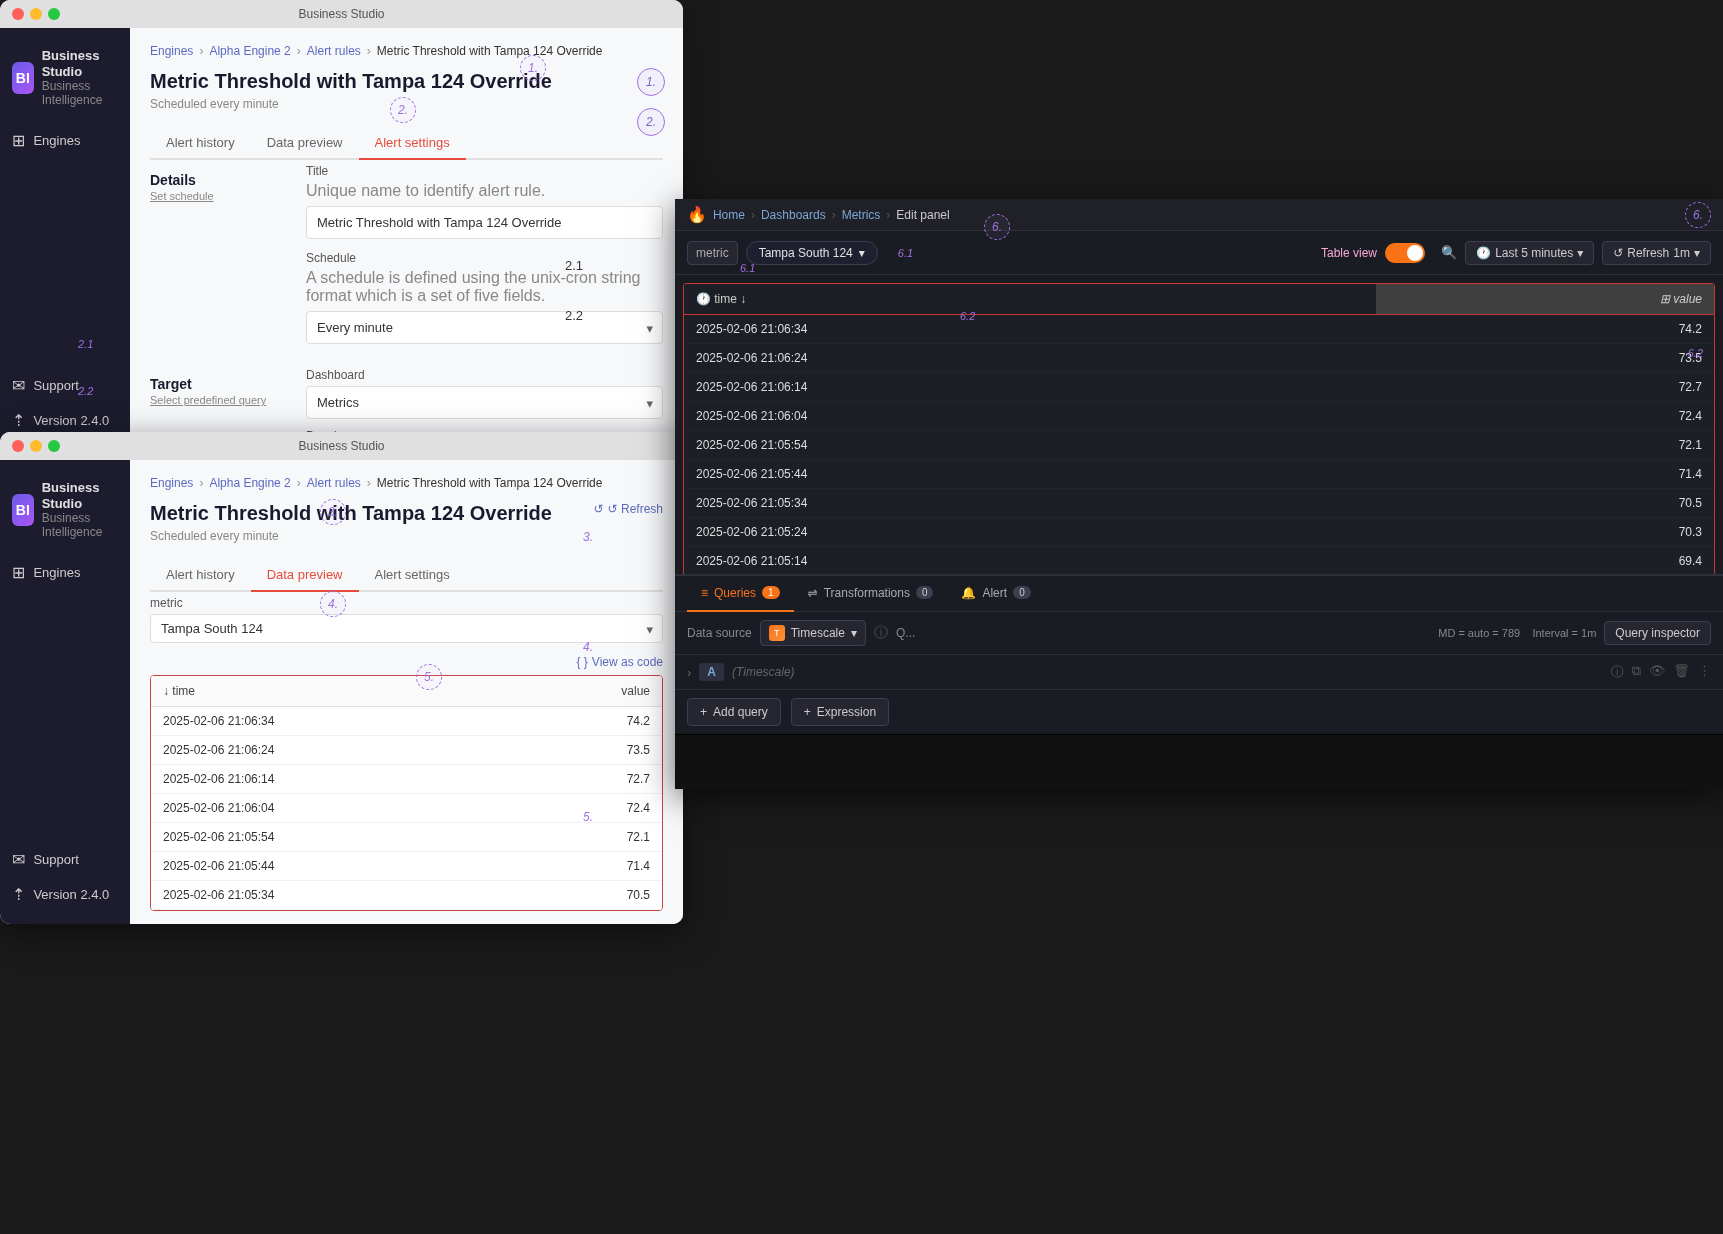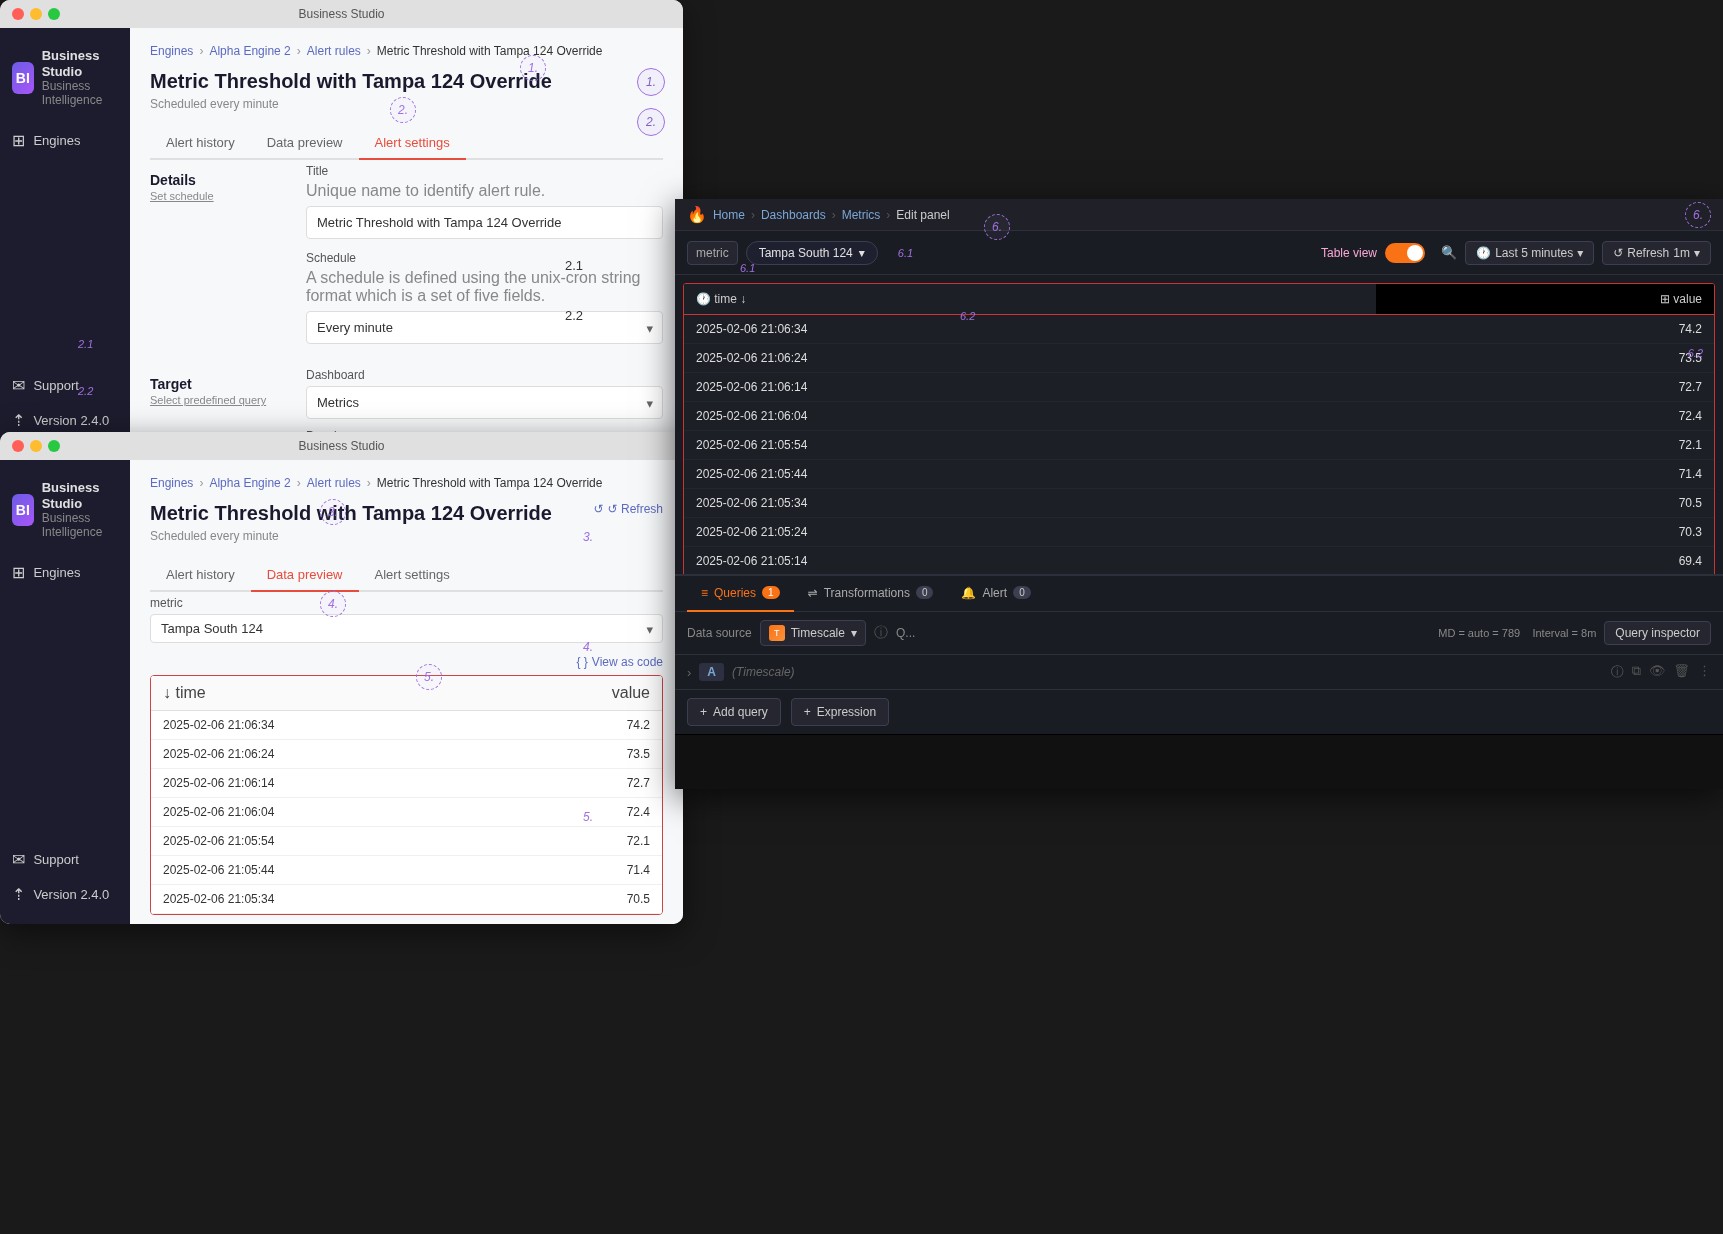--- a/index.html
+++ b/index.html
@@ -471,21 +471,21 @@
 
     
     .preview-table {
       width: 100%;
       border-collapse: collapse;
       background: white;
     }
     .preview-table th {
       padding: 8px 12px;
       text-align: left;
-      font-size: 16px;
+      font-size: 12px;
       font-weight: 500;
       color: #444;
       border-bottom: 1px solid #e0e0e0;
       background: #fafafa;
     }
     .preview-table th.right { text-align: right; }
     .preview-table td {
       padding: 7px 12px;
       font-size: 12px;
       color: #333;
@@ -862,21 +862,21 @@
       <span>6.2</span>
     </div>
     <div class="gf-table">
       <div style="margin:8px;border:1.5px solid #cc3333;border-radius:3px;overflow:hidden;">
         <table style="width:100%;border-collapse:collapse;background:#1d1f27;">
           <thead>
             <tr>
               <th style="padding:8px 12px;text-align:left;font-size:12px;font-weight:500;color:#ccc;border-bottom:1px solid #cc3333;background:#1d1f27;">
                 <span>🕐</span> time ↓
               </th>
-              <th style="padding:8px 12px;text-align:right;font-size:12px;font-weight:500;color:#ccc;border-bottom:1px solid #cc3333;background:#000000;">
+              <th style="padding:8px 12px;text-align:right;font-size:12px;font-weight:500;color:#ccc;border-bottom:1px solid #cc3333;background:#404040;font-style:italic;">
                 <span>⊞</span> value
               </th>
             </tr>
           </thead>
           <tbody id="gf-table-body">
           <tr>
                 <td style="padding:7px 12px;font-size:12px;color:#ddd;border-bottom:1px solid #23252f;">2025-02-06 21:06:34</td>
                 <td style="padding:7px 12px;font-size:12px;color:#ddd;border-bottom:1px solid #23252f;text-align:right;">74.2</td>
               </tr>
               <tr>
@@ -942,21 +942,21 @@
       <div class="gf-ds-selector">
         <div class="ds-icon">T</div>
         <span>Timescale</span>
         <span>▾</span>
       </div>
       <span style="font-size:14px;color:#555;cursor:pointer;">ⓘ</span>
       <span style="font-size:12px;color:#888;">Q...</span>
       <span class="gf-md-info">
         <span>MD = auto = 789</span>
         &nbsp;&nbsp;
-        <span>Interval = 8m</span>
+        <span>Interval = 1m</span>
       </span>
       <div class="gf-query-inspector">
         <span>Query inspector</span>
       </div>
     </div>
 
     <div class="gf-query-row">
       <span class="query-expand">›</span>
       <span class="query-label">A</span>
       <span class="query-ds-label">(Timescale)</span>

